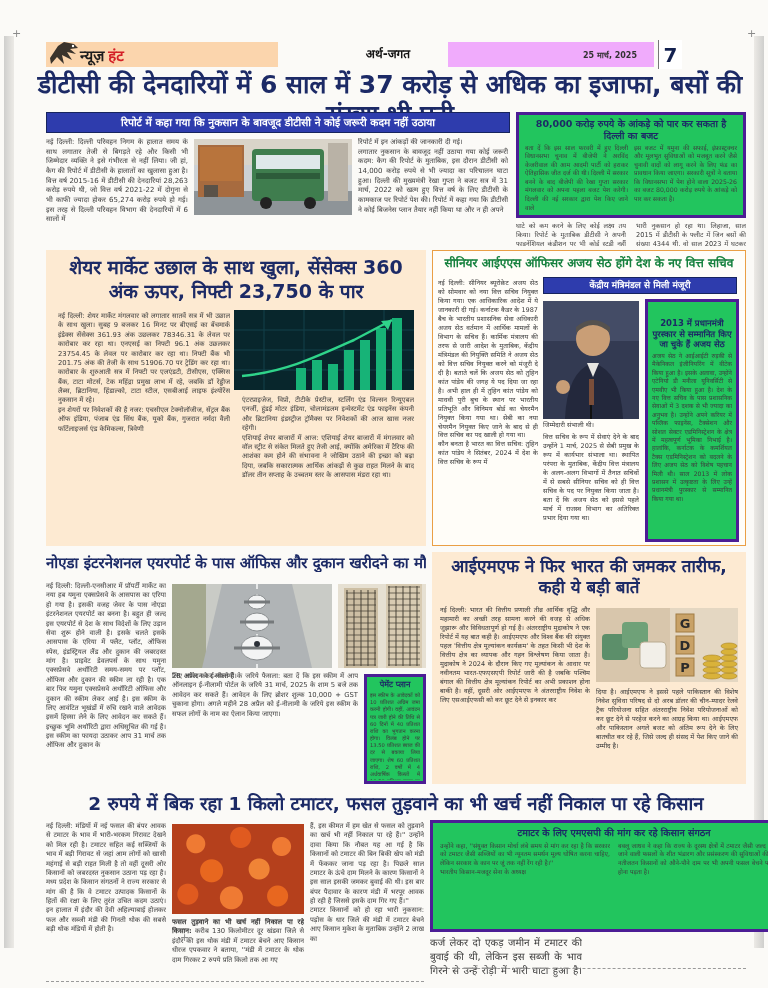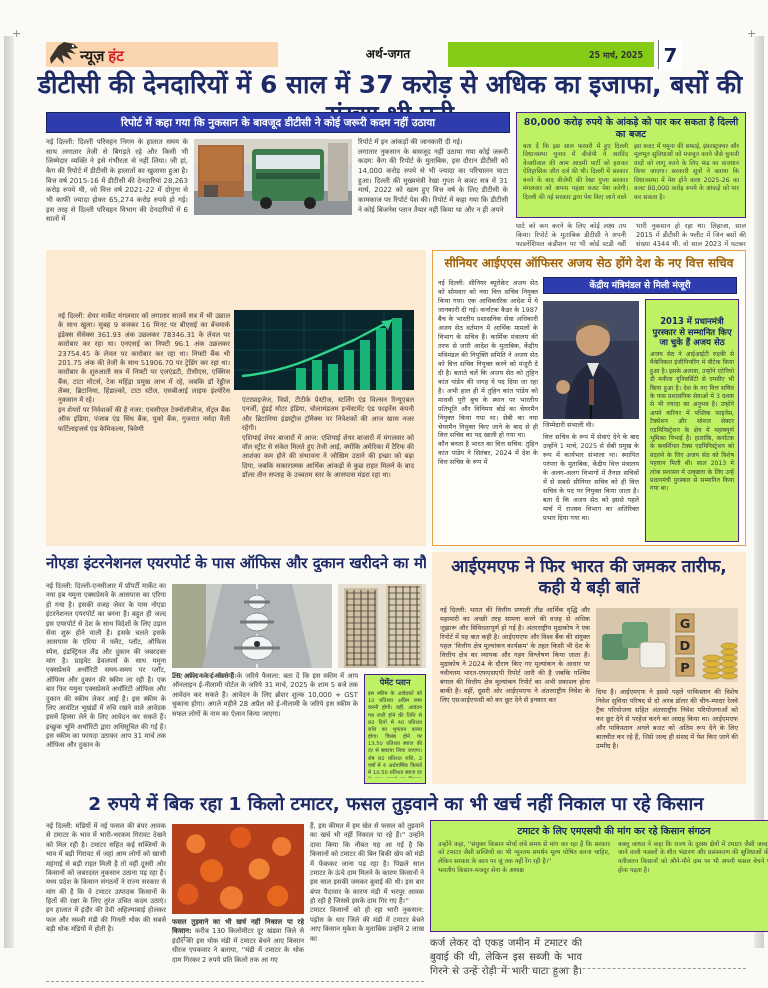--- a/index.html
+++ b/index.html
@@ -12,33 +12,33 @@
   .edge.right{right:4px;background:linear-gradient(270deg,#cfcfcd,#eceae6);}
   .cropmark{position:absolute;color:#8a8a8a;font-size:11px;line-height:1;}
   
   .mast-bar{position:absolute;left:46px;top:42px;width:232px;height:25px;background:#fbd5ad;
             display:flex;align-items:center;padding-left:34px;}
   .mast-eagle{position:absolute;left:2px;top:-4px;}
   .mast-w1{font-weight:bold;font-size:15px;color:#1d1d1d;}
   .mast-w2{font-weight:bold;font-size:15px;color:#d42027;margin-left:4px;}
   .section-title{position:absolute;left:8px;right:0;top:45px;text-align:center;
                  font-weight:bold;font-size:12px;color:#141414;}
-  .date-bar{position:absolute;left:448px;top:42px;width:206px;height:25px;background:#84cc16;
-            display:flex;align-items:center;justify-content:flex-end;padding-right:11px;
+  .date-bar{position:absolute;left:448px;top:42px;width:206px;height:25px;background:#f0abfc;
+            display:flex;align-items:center;justify-content:flex-end;padding-right:17px;
             font-size:8px;font-weight:bold;color:#333;}
   .pagenum{position:absolute;left:658px;top:40px;width:24px;height:29px;background:#fff;
            border-left:1px solid #777;display:flex;align-items:center;justify-content:center;
            font-size:20px;font-weight:bold;color:#13214f;}
   .main-headline{position:absolute;left:36px;right:24px;top:70px;text-align:center;
                  font-size:25px;font-weight:800;color:#1c2a66;line-height:1.2;}
   
   .body{font-size:7px;line-height:1.38;text-align:justify;white-space:pre-line;overflow:hidden;}
   .bluebar{background:#2e3cad;border:1px solid #17245e;color:#fff;font-weight:bold;
            text-align:center;overflow:hidden;}
-  .obox{background:#bef264;border:1px solid #4c1d95;overflow:hidden;}
+  .obox{background:#22c55e;border:3px solid #4c1d95;overflow:hidden;}
   .obox .ot{font-weight:bold;color:#1c2a66;text-align:center;line-height:1.25;}
   .caption{font-size:6.8px;line-height:1.3;text-align:justify;color:#3c3c3c;overflow:hidden;}
   .lead{font-weight:bold;}
   
   .a1-sub{position:absolute;left:46px;top:112px;width:464px;height:21px;font-size:10.5px;line-height:19px;}
   .a1-c1{position:absolute;left:46px;top:138px;width:142px;height:104px;}
   .a1-photo{position:absolute;left:194px;top:139px;width:158px;height:76px;overflow:hidden;}
   .a1-cap{position:absolute;left:194px;top:218px;width:158px;height:26px;}
   .a1-c2{position:absolute;left:358px;top:138px;width:150px;height:106px;}
   .a1-box{position:absolute;left:516px;top:112px;width:230px;height:106px;padding:3px 6px;}
@@ -51,21 +51,21 @@
   .a2{position:absolute;left:46px;top:250px;width:380px;height:296px;background:#fdead2;}
   .a2 h2{position:absolute;left:10px;right:10px;top:6px;margin:0;text-align:center;
          font-size:19px;line-height:1.25;color:#1c2a66;}
   .a2-c1{position:absolute;left:12px;top:62px;width:172px;bottom:8px;font-size:6.8px;}
   .a2-img{position:absolute;right:12px;top:60px;width:180px;height:80px;overflow:hidden;}
   .a2-c2{position:absolute;left:196px;top:146px;width:172px;bottom:8px;font-size:6.8px;}
   
   .a3{position:absolute;left:432px;top:250px;width:314px;height:296px;background:#fffdf8;
       border:1.5px solid #ea9f45;}
   .a3 h2{position:absolute;left:2px;right:2px;top:3px;margin:0;text-align:center;white-space:nowrap;
-         font-size:12px;color:#a16207;overflow:hidden;}
+         font-size:12px;color:#15803d;overflow:hidden;}
   .a3-banner{position:absolute;left:110px;top:26px;width:194px;height:17px;font-size:9px;line-height:15px;}
   .a3-c1{position:absolute;left:5px;top:28px;width:100px;bottom:5px;font-size:6.5px;}
   .a3-photo{position:absolute;left:110px;top:50px;width:96px;height:118px;overflow:hidden;}
   .a3-cap{position:absolute;left:110px;top:170px;width:96px;height:10px;font-size:6.5px;}
   .a3-c2{position:absolute;left:110px;top:182px;width:96px;bottom:5px;font-size:6.5px;}
   .a3-box{position:absolute;left:212px;top:48px;width:94px;height:243px;padding:16px 4px;}
   .a3-box .ot{font-size:8.5px;margin-bottom:2px;}
   .a3-box .body{font-size:6.1px;height:190px;}
   
   .a4{position:absolute;left:46px;top:552px;width:380px;height:232px;}
@@ -166,20 +166,21 @@
     <div class="ot">80,000 करोड़ रुपये के आंकड़े को पार कर सकता है दिल्ली का बजट</div>
     <div class="cols">
       <div class="body">बता दें कि इस साल फरवरी में हुए दिल्ली विधानसभा चुनाव में बीजेपी ने अरविंद केजरीवाल की आम आदमी पार्टी को हराकर ऐतिहासिक जीत दर्ज की थी। दिल्ली में सरकार बनने के बाद बीजेपी की रेखा गुप्ता सरकार मंगलवार को अपना पहला बजट पेश करेगी। दिल्ली की नई सरकार द्वारा पेश किए जाने वाले</div>
       <div class="body">इस बजट में यमुना की सफाई, इंफ्रास्ट्रक्चर और मूलभूत सुविधाओं को मजबूत करने जैसे चुनावी वादों को लागू करने के लिए फंड का प्रावधान किया जाएगा। सरकारी सूत्रों ने बताया कि विधानसभा में पेश होने वाला 2025-26 का बजट 80,000 करोड़ रुपये के आंकड़े को पार कर सकता है।</div>
     </div>
   </div>
   <div class="a1-b1 body">घाटे को कम करने के लिए कोई लक्ष्य तय किया। रिपोर्ट के मुताबिक डीटीसी ने अपनी फाइनेंशियल कंडीशन पर भी कोई स्टडी नहीं की थी, जबकि उसे लगातार</div>
   <div class="a1-b2 body">भारी नुकसान हो रहा था। लिहाजा, साल 2015 में डीटीसी के फ्लीट में जिन बसों की संख्या 4344 थी, वो साल 2023 में घटकर सिर्फ 3937 रह गई।</div>
 
   <div class="a2">
+    <h2>शेयर मार्केट उछाल के साथ खुला, सेंसेक्स 360 अंक ऊपर, निफ्टी 23,750 के पार</h2>
     <div class="a2-c1 body">नई दिल्ली: शेयर मार्केट मंगलवार को लगातार सातवें सत्र में भी उछाल के साथ खुला। सुबह 9 बजकर 16 मिनट पर बीएसई का बेंचमार्क इंडेक्स सेंसेक्स 361.93 अंक उछलकर 78346.31 के लेवल पर कारोबार कर रहा था। एनएसई का निफ्टी 96.1 अंक उछलकर 23754.45 के लेवल पर कारोबार कर रहा था। निफ्टी बैंक भी 201.75 अंक की तेजी के साथ 51906.70 पर ट्रेडिंग कर रहा था। कारोबार के शुरुआती सत्र में निफ्टी पर एलएंडटी, टीसीएस, एक्सिस बैंक, टाटा मोटर्स, टेक महिंद्रा प्रमुख लाभ में रहे, जबकि डॉ रेड्डीज लैब्स, ब्रिटानिया, हिंडाल्को, टाटा स्टील, एसबीआई लाइफ इंश्योरेंस नुकसान में रहे।
 इन शेयरों पर निवेशकों की है नजर: एचसीएल टेक्नोलॉजीज, सेंट्रल बैंक ऑफ इंडिया, पंजाब एंड सिंध बैंक, यूको बैंक, गुजरात नर्मदा वैली फर्टिलाइजर्स एंड केमिकल्स, त्रिवेणी</div>
     <div class="a2-img">
       <svg width="180" height="80" viewBox="0 0 180 80">
         <rect width="180" height="80" fill="#08262c"></rect>
         <g stroke="#12414a" stroke-width="1">
           <line x1="0" y1="20" x2="180" y2="20"></line>
             <line x1="0" y1="40" x2="180" y2="40"></line>
             <line x1="0" y1="60" x2="180" y2="60"></line>
           <line x1="30" y1="0" x2="30" y2="80"></line>

